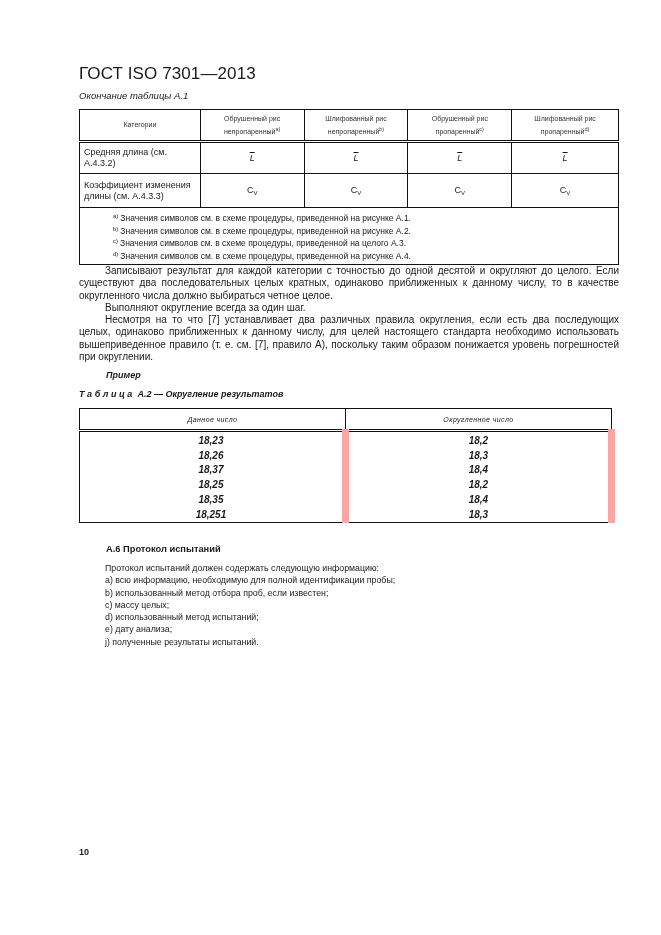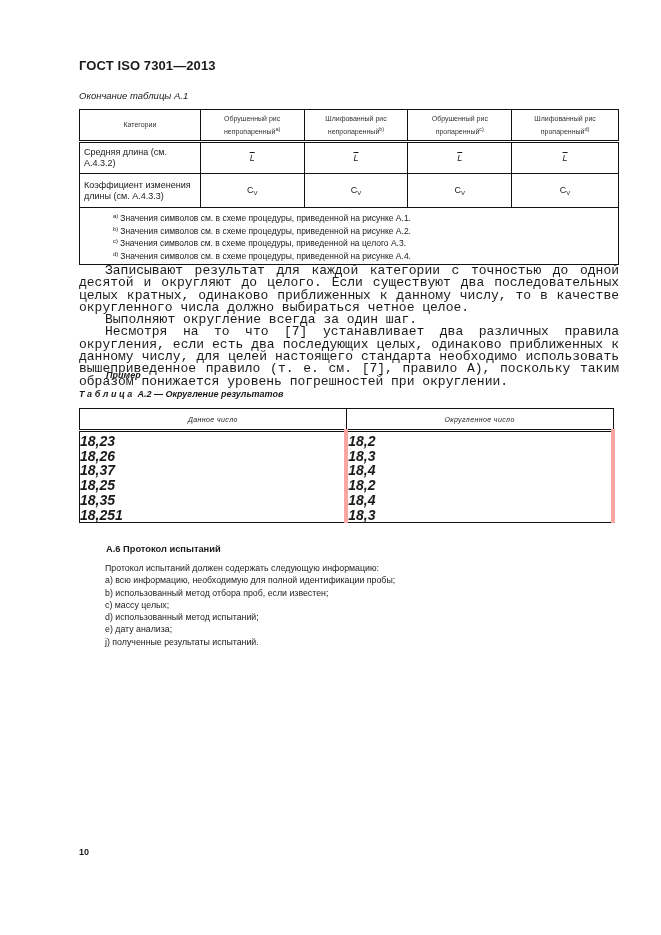--- a/index.html
+++ b/index.html
@@ -1,45 +1,45 @@
 <!DOCTYPE html>
 <html><head>
   <meta charset="utf-8">
   <style>
     html, body { margin: 0; padding: 0; background: #ffffff; }
     body { width: 661px; height: 935px; position: relative; overflow: hidden;
       font-family: "Liberation Sans", sans-serif; color: #1a1a1a; }
     .abs { position: absolute; }
-    .doc-header { left: 79px; top: 58px; font-size: 13px; font-weight: bold; letter-spacing: 0.1px; }
+    .doc-header { left: 79px; top: 64px; font-size: 17px; font-weight: normal; letter-spacing: 0.1px; }
     .cont-caption { left: 79px; top: 90px; font-size: 9.5px; font-style: italic; }
 
     
     .t1 { left: 79px; top: 109px; width: 540px; border-collapse: collapse; font-size: 9px; }
     .t1 td, .t1 th { border: 1px solid #111; padding: 0; vertical-align: middle; }
     .t1 th { font-weight: normal; font-size: 7px; color: #333; text-align: center; height: 30px; line-height: 10px; border-bottom: 3px double #111; }
     .t1 .rowlabel { text-align: left; padding-left: 4px; line-height: 11px; font-size: 9px; }
     .t1 .r1 td { height: 30px; }
     .t1 .r2 td { height: 33px; }
     .t1 .cell { text-align: center; font-size: 9px; }
     .t1 .sym-l { font-style: italic; text-decoration: overline; }
     .t1 .sub { font-size: 6px; vertical-align: -2px; }
     .t1 .sup { font-size: 5.5px; vertical-align: 3px; }
     .t1 .notes td { height: 52px; text-align: left; padding: 2px 0 2px 33px; font-size: 8.5px; line-height: 10.5px; }
     .t1 .notes .sup { font-size: 6px; vertical-align: 3px; margin-right: 2px; }
 
-    .para { left: 79px; width: 540px; font-size: 13px; line-height: 12.3px; text-align: justify; font-family: Liberation Mono, monospace; }
+    .para { left: 79px; width: 540px; font-size: 10px; line-height: 12.3px; text-align: justify; }
     .para .indent { text-indent: 26px; }
     .example-label { left: 106px; top: 370px; font-size: 9px; font-weight: bold; font-style: italic; }
     .t2-caption { left: 79px; top: 389px; font-size: 9px; font-weight: bold; font-style: italic; }
     .t2-caption .spaced { letter-spacing: 2.6px; }
 
     
     .t2 { left: 79px; top: 408px; width: 536px; border-collapse: collapse; font-size: 9px; }
     .t2 th { font-weight: normal; font-style: italic; font-size: 7px; height: 18px; border: 1px solid #111; border-bottom: 3px double #111; text-align: center; letter-spacing: 0.4px; }
-    .t2 td { text-align: left; font-weight: bold; font-style: italic; font-size: 14px; height: 14.7px; line-height: 14.7px; border-left: 1px solid #111; border-right: 4px solid #fca5a5; padding: 0; }
+    .t2 td { text-align: center; font-weight: bold; font-style: italic; font-size: 10px; height: 14.7px; line-height: 14.7px; border-left: 1px solid #111; border-right: 7px solid #fca5a5; padding: 0; }
     .t2 tr:last-child td { border-bottom: 1px solid #111; }
     .t2 tr.first td { padding-top: 2px; }
 
     .sec-title { left: 106px; top: 544px; font-size: 9.3px; font-weight: bold; }
     .list { left: 79px; width: 540px; font-size: 8.8px; line-height: 12.3px; }
     .list .item { text-indent: 26px; text-align: justify; }
     .page-num { left: 79px; top: 847px; font-size: 9px; font-weight: bold; }
   </style>
 </head>
 <body>

